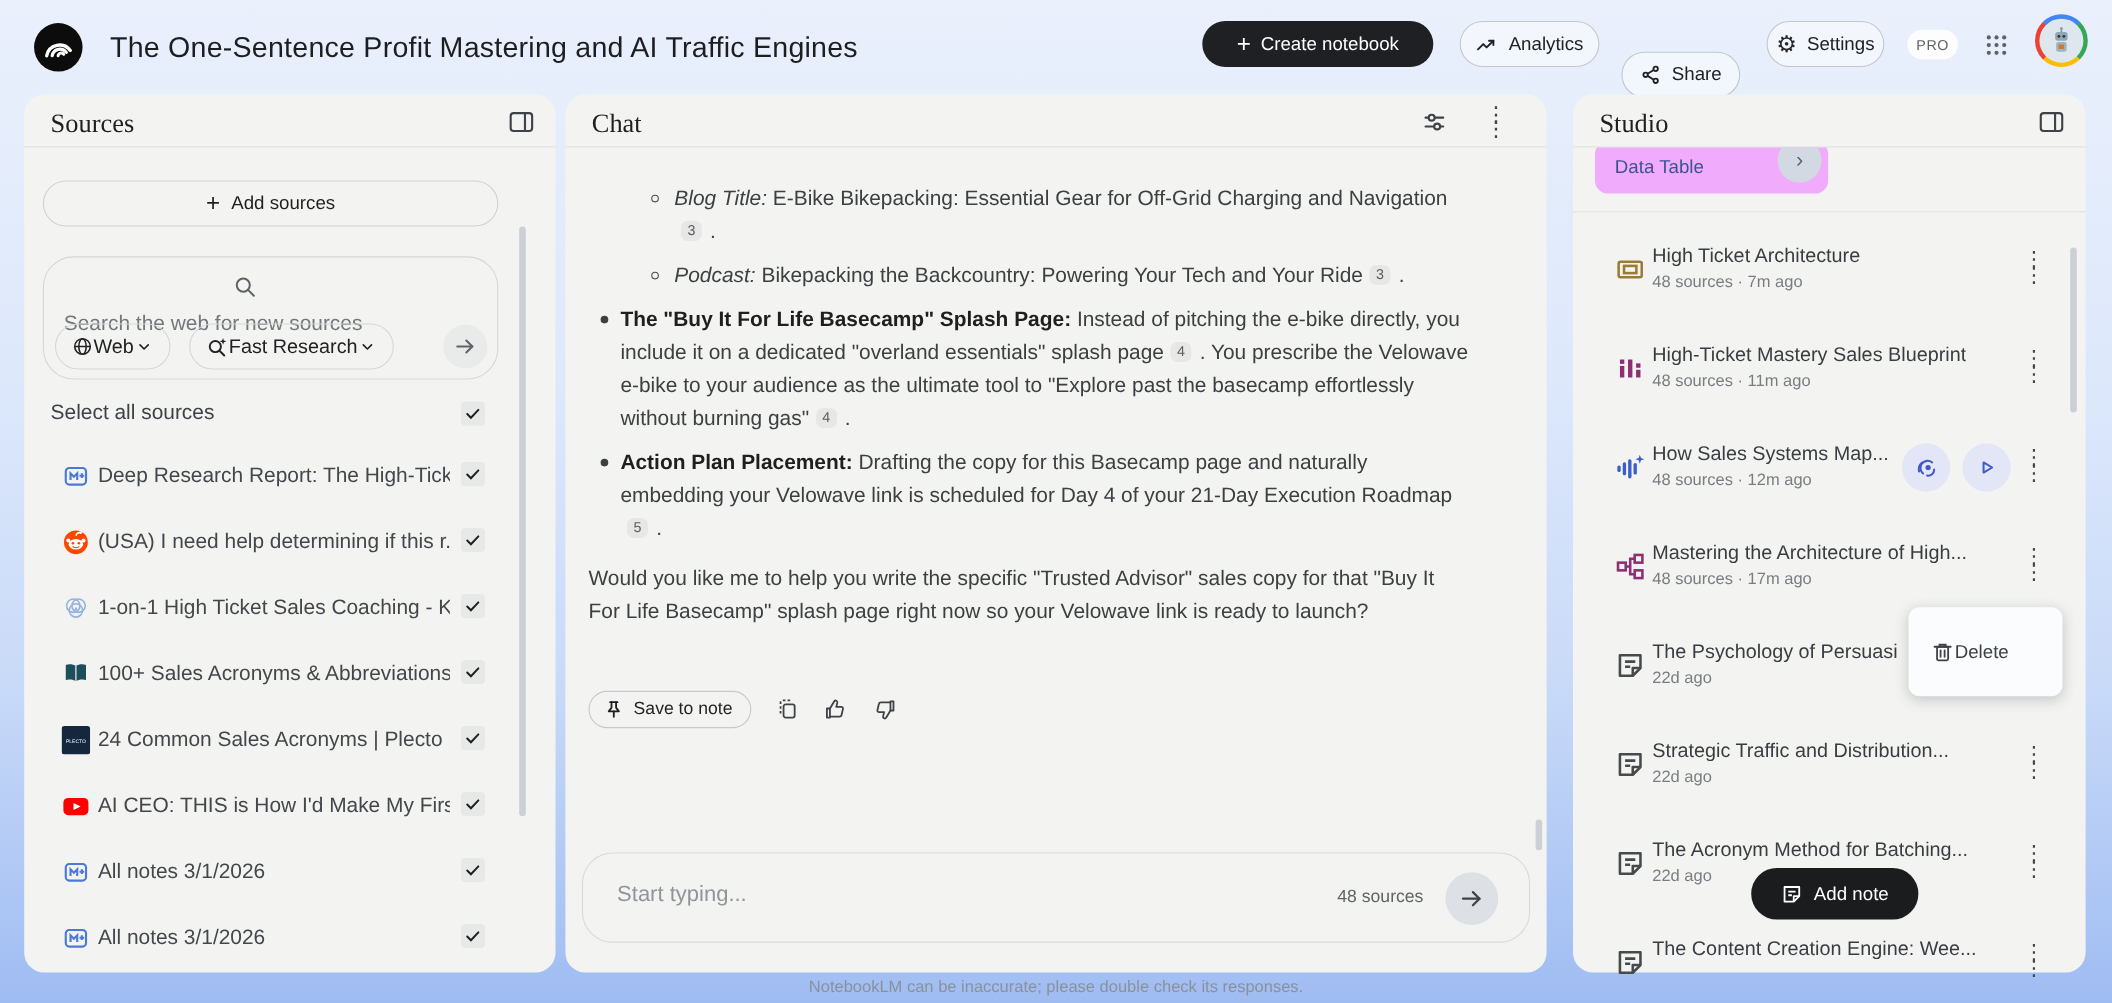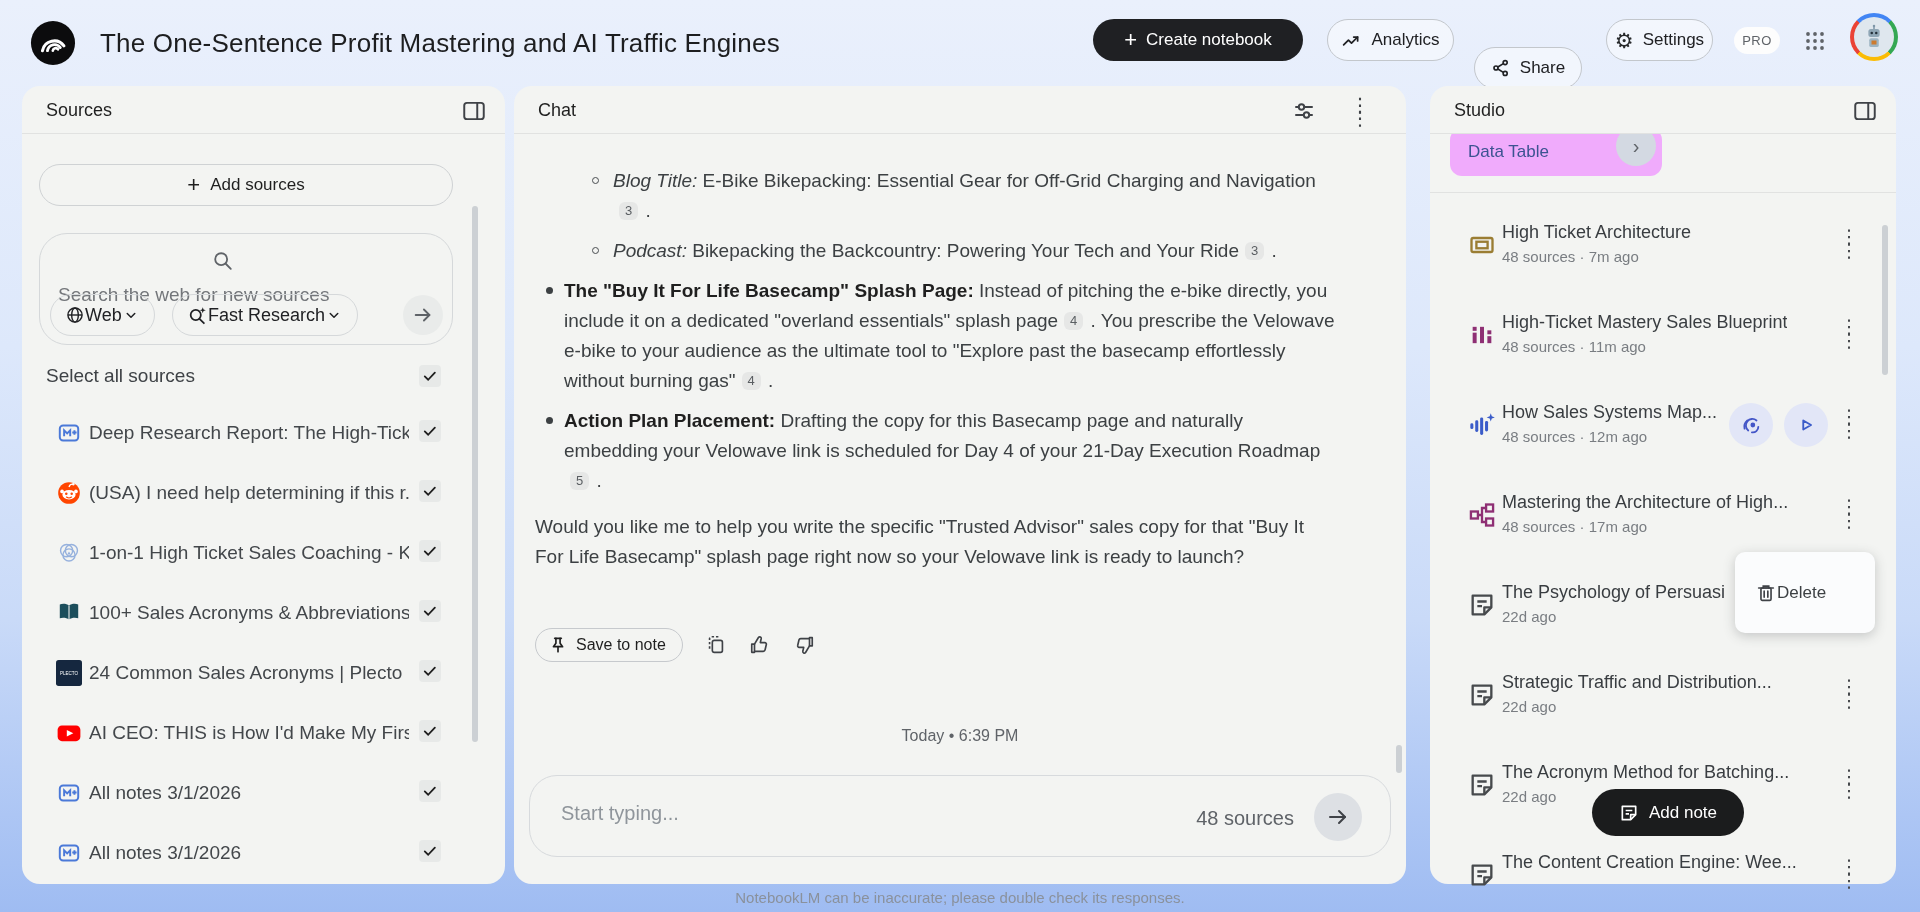--- a/index.html
+++ b/index.html
@@ -15,21 +15,21 @@
   .pill-light { background:rgba(255,255,255,.45); border:1px solid #c3c7cc; color:#202124; }
   .pro-badge { position:absolute; left:1734px; top:27px; width:46px; height:27px; background:#fdfdfd; border-radius:14px; font-size:13px; color:#5f6368; display:flex; align-items:center; justify-content:center; letter-spacing:.5px; }
   .grid-btn { position:absolute; left:1800px; top:26px; width:30px; height:30px; cursor:pointer; display:flex; align-items:center; justify-content:center; }
   .avatar { position:absolute; left:1850px; top:13px; width:48px; height:48px; border-radius:50%; background:conic-gradient(from -45deg,#4285f4 0 25%,#34a853 25% 50%,#fbbc04 50% 75%,#ea4335 75% 100%); display:flex; align-items:center; justify-content:center; cursor:pointer; }
   .avatar-inner { width:40px; height:40px; border-radius:50%; background:#dfe7ee; display:flex; align-items:center; justify-content:center; overflow:hidden; }
   .gear-glyph { font-size:21px; color:#27292b; line-height:1; }
 
   
   .panel { position:absolute; top:86px; height:798px; background:#f3f4f2; border-radius:18px; }
   .panel-header { position:absolute; top:0; left:0; right:0; height:48px; border-bottom:1px solid #e1e2e1; }
-  .panel-title { position:absolute; left:24px; top:14px; font-size:18px; color:#1f1f1f; }
+  .panel-title { position:absolute; left:24px; top:14px; font-size:24px; color:#1f1f1f;font-family:Liberation Serif, serif; }
   .collapse-btn { position:absolute; right:18px; top:12px; width:26px; height:26px; cursor:pointer; }
 
   #sources-panel { left:22px; width:483px; }
   #chat-panel { left:514px; width:892px; }
   #studio-panel { left:1430px; width:466px; }
 
   
   .add-sources-btn { position:absolute; left:17px; top:78px; width:414px; height:42px; border:1px solid #cfd2d4; border-radius:21px; background:transparent; display:flex; align-items:center; justify-content:center; gap:10px; font-size:17px; color:#1f1f1f; cursor:pointer; }
   .search-box { position:absolute; left:17px; top:147px; width:414px; height:112px; border:1px solid #d5d8da; border-radius:28px; }
   .search-row { position:absolute; left:18px; top:16px; display:flex; align-items:center; gap:12px;flex-direction:column; }
@@ -59,21 +59,21 @@
   .blk.sub .marker { left:57px; border:1.6px solid #4a4e52; }
   .blk b { color:#1f1f1f; }
   .cite { display:inline-block; background:#e6e7e6; color:#5a5e62; border-radius:6px; font-size:13px; line-height:18px; padding:0 6px; margin:0 2px 0 6px; vertical-align:2px; cursor:pointer; }
   .save-row { position:absolute; left:21px; top:542px; display:flex; align-items:center; gap:22px; }
   .save-note-btn { height:34px; border:1px solid #c6c9cd; border-radius:17px; display:flex; align-items:center; gap:8px; padding:0 16px 0 12px; font-size:16px; color:#1f1f1f; cursor:pointer; }
   .mini-icon { width:22px; height:22px; cursor:pointer; }
   .date-divider { position:absolute; top:641px; left:0; width:892px; text-align:center; font-size:16px; color:#5f6368; }
   .chat-input { position:absolute; left:15px; top:689px; width:862px; height:82px; border:1px solid #d7dadd; border-radius:28px; }
   .chat-input input { position:absolute; left:31px; top:26px; width:550px; border:none; outline:none; background:transparent; font-size:20px; color:#3c4043; font-family:"Liberation Sans",sans-serif; }
   .chat-input input::placeholder { color:#8f959b; }
-  .src-count { position:absolute; right:96px; top:31px; font-size:20px; color:#5f6368;text-align:center; }
+  .src-count { position:absolute; right:96px; top:31px; font-size:16px; color:#5f6368;text-align:center; }
   .send-btn { position:absolute; right:28px; top:17px; width:48px; height:48px; border-radius:50%; background:#dde0e4; display:flex; align-items:center; justify-content:center; cursor:pointer; }
 
   
   .studio-tools { position:absolute; top:48px; left:0; right:0; height:59px; overflow:hidden; border-bottom:1px solid #e1e2e1; }
   .data-chip { position:absolute; left:20px; top:-6px; width:212px; height:48px; background:#f0abfc; border-radius:12px; display:flex; align-items:center; padding-left:18px; font-size:17px; color:#3c5391; cursor:pointer; }
   .chip-next { position:absolute; left:186px; top:-8px; width:40px; height:40px; border-radius:50%; background:#d3d9e2; display:flex; align-items:center; justify-content:center; font-size:20px; color:#5f6368; cursor:pointer; }
   #studio-list { position:absolute; left:0; top:114px; width:466px; }
   .studio-row { position:relative; height:90px; cursor:pointer; }
   .studio-icon { position:absolute; left:38px; top:31px; width:28px; height:28px; }
   .studio-title { position:absolute; left:72px; top:22px; font-size:18px; color:#393d41; white-space:nowrap; overflow:hidden; max-width:300px; }
@@ -401,21 +401,20 @@
         </g>
       </svg>
     <svg class="mini-icon" viewBox="0 0 24 24">
         <g stroke="#3f4247" stroke-width="1.8" fill="none" stroke-linejoin="round" transform="rotate(180 12 12)">
           <path d="M3 11h3v9H3z"></path>
           <path d="M6 19h9.5a2 2 0 0 0 2-1.6l1.4-6a1.6 1.6 0 0 0-1.6-2h-5l1-4.2a1.7 1.7 0 0 0-3-1.4L6 11"></path>
         </g>
       </svg>
   </div>
 
-  <div class="date-divider">Today • 6:39 PM</div>
 
   <div class="chat-input">
     <input type="text" placeholder="Start typing..." style="">
     <span class="src-count">48 sources</span>
     <div class="send-btn">
       <svg width="24" height="24" viewBox="0 0 24 24">
           <g stroke="#3f4247" stroke-width="2" fill="none" stroke-linecap="round" stroke-linejoin="round">
             <path d="M4 12h15"></path>
             <path d="M13 6l6 6-6 6"></path>
           </g>

